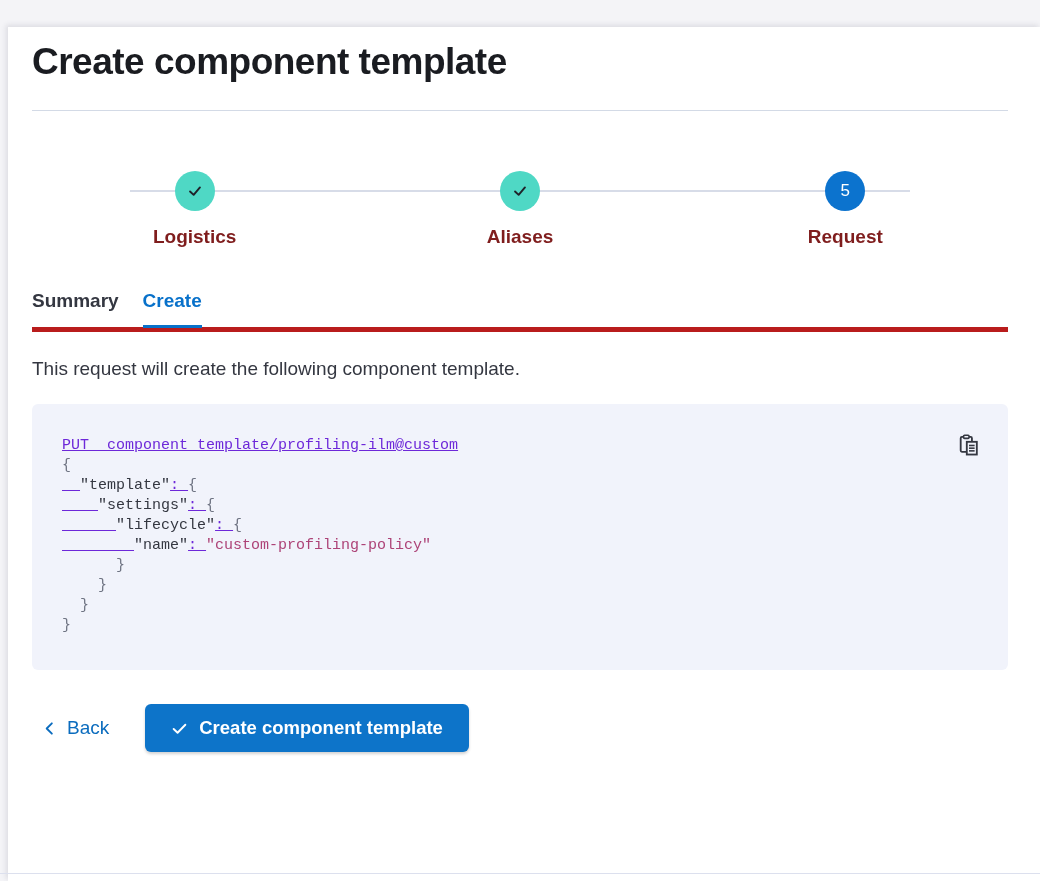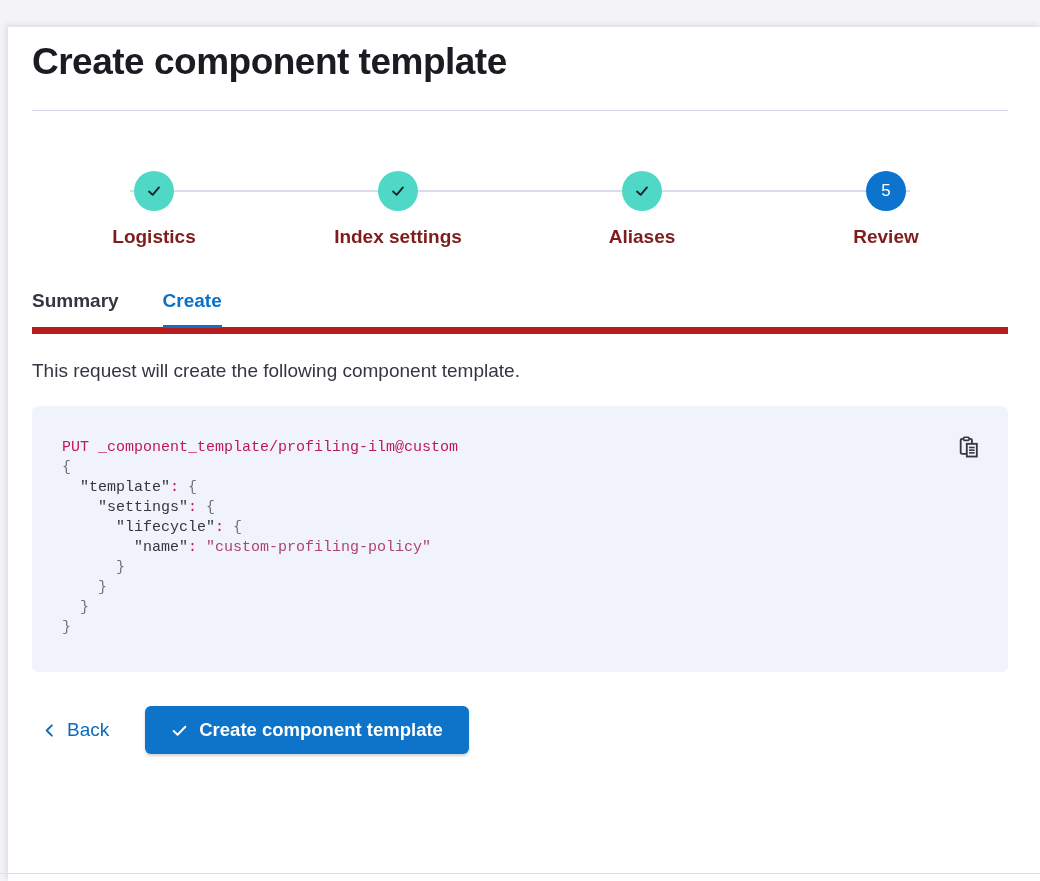--- a/index.html
+++ b/index.html
@@ -46,41 +46,41 @@
     margin-top:15px;font-size:19px;font-weight:700;color:#7f1d1d;text-align:center;
   }
 
   h2.review-heading{
     margin:50px 0 0 0;
     font-size:30px;line-height:1.2;font-weight:700;color:#1a1c21;
     letter-spacing:-0.3px;
   }
 
   
-  .tabs{margin-top:42px;display:flex;gap:44px;border-bottom:7px solid #b91c1c;}
+  .tabs{margin-top:42px;display:flex;gap:24px;border-bottom:5px solid #b91c1c;}
   .tab{
     padding:0 0 13px 0;border:none;background:none;cursor:pointer;
     font-family:inherit;font-size:19px;font-weight:700;color:#343741;
     border-bottom:3px solid transparent;margin-bottom:-1px;
   }
   .tab.active{color:#0871ca;border-bottom-color:#0871ca;}
 
   p.request-desc{margin:26px 0 0 0;font-size:19px;color:#343741;}
 
   
   .code-block{
     margin-top:24px;position:relative;
     background:#f1f3fb;border-radius:6px;
     padding:32px 30px 34px 30px;
   }
   .code-block pre{
     margin:0;font-family:"Liberation Mono","DejaVu Sans Mono",monospace;
     font-size:15px;line-height:20px;color:#343741;
   }
-  .tok-plain{color:#be185d;}
+  .tok-plain{color:#6d28d9;text-decoration:underline;}
   .tok-key{color:#343741;}
   .tok-punct{color:#6e7382;}
   .tok-string{color:#ad4377;}
   .copy-btn{
     position:absolute;top:30px;right:28px;width:22px;height:22px;
     background:none;border:none;padding:0;cursor:pointer;color:#343741;
   }
 
   
   .footer{margin-top:34px;display:flex;align-items:center;}
@@ -118,33 +118,25 @@
             </svg>
           </div>
           <div class="step-label">Logistics</div>
         </button>
         <button class="step">
           <div class="step-circle complete">
             <svg viewBox="0 0 16 16">
               <path d="M3.6 8.4 L6.8 11.4 L12.4 4.8" fill="none" stroke="#1f2229" stroke-width="1.7" stroke-linecap="round" stroke-linejoin="round"></path>
             </svg>
           </div>
-          <div class="step-label">Index settings</div>
-        </button>
-        <button class="step">
-          <div class="step-circle complete">
-            <svg viewBox="0 0 16 16">
-              <path d="M3.6 8.4 L6.8 11.4 L12.4 4.8" fill="none" stroke="#1f2229" stroke-width="1.7" stroke-linecap="round" stroke-linejoin="round"></path>
-            </svg>
-          </div>
           <div class="step-label">Aliases</div>
         </button>
         <button class="step">
           <div class="step-circle current">5</div>
-          <div class="step-label">Review</div>
+          <div class="step-label">Request</div>
         </button>
       </div>
 
 
     <div class="tabs">
         <button class="tab">Summary</button>
         <button class="tab active">Create</button>
       </div>
 
     <p class="request-desc">This request will create the following component template.</p>

